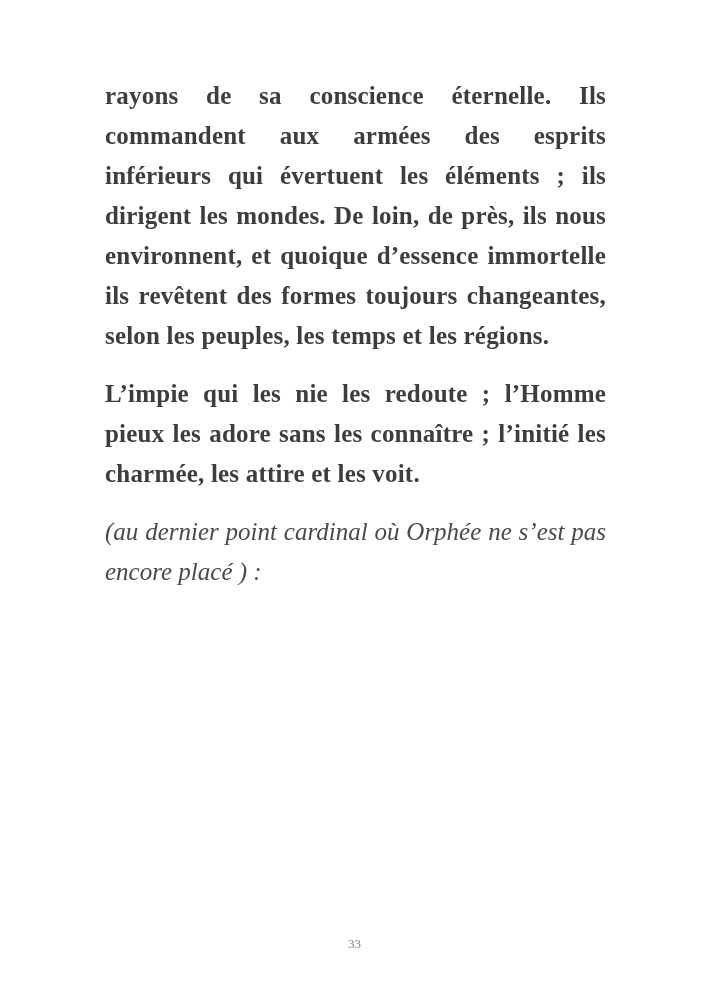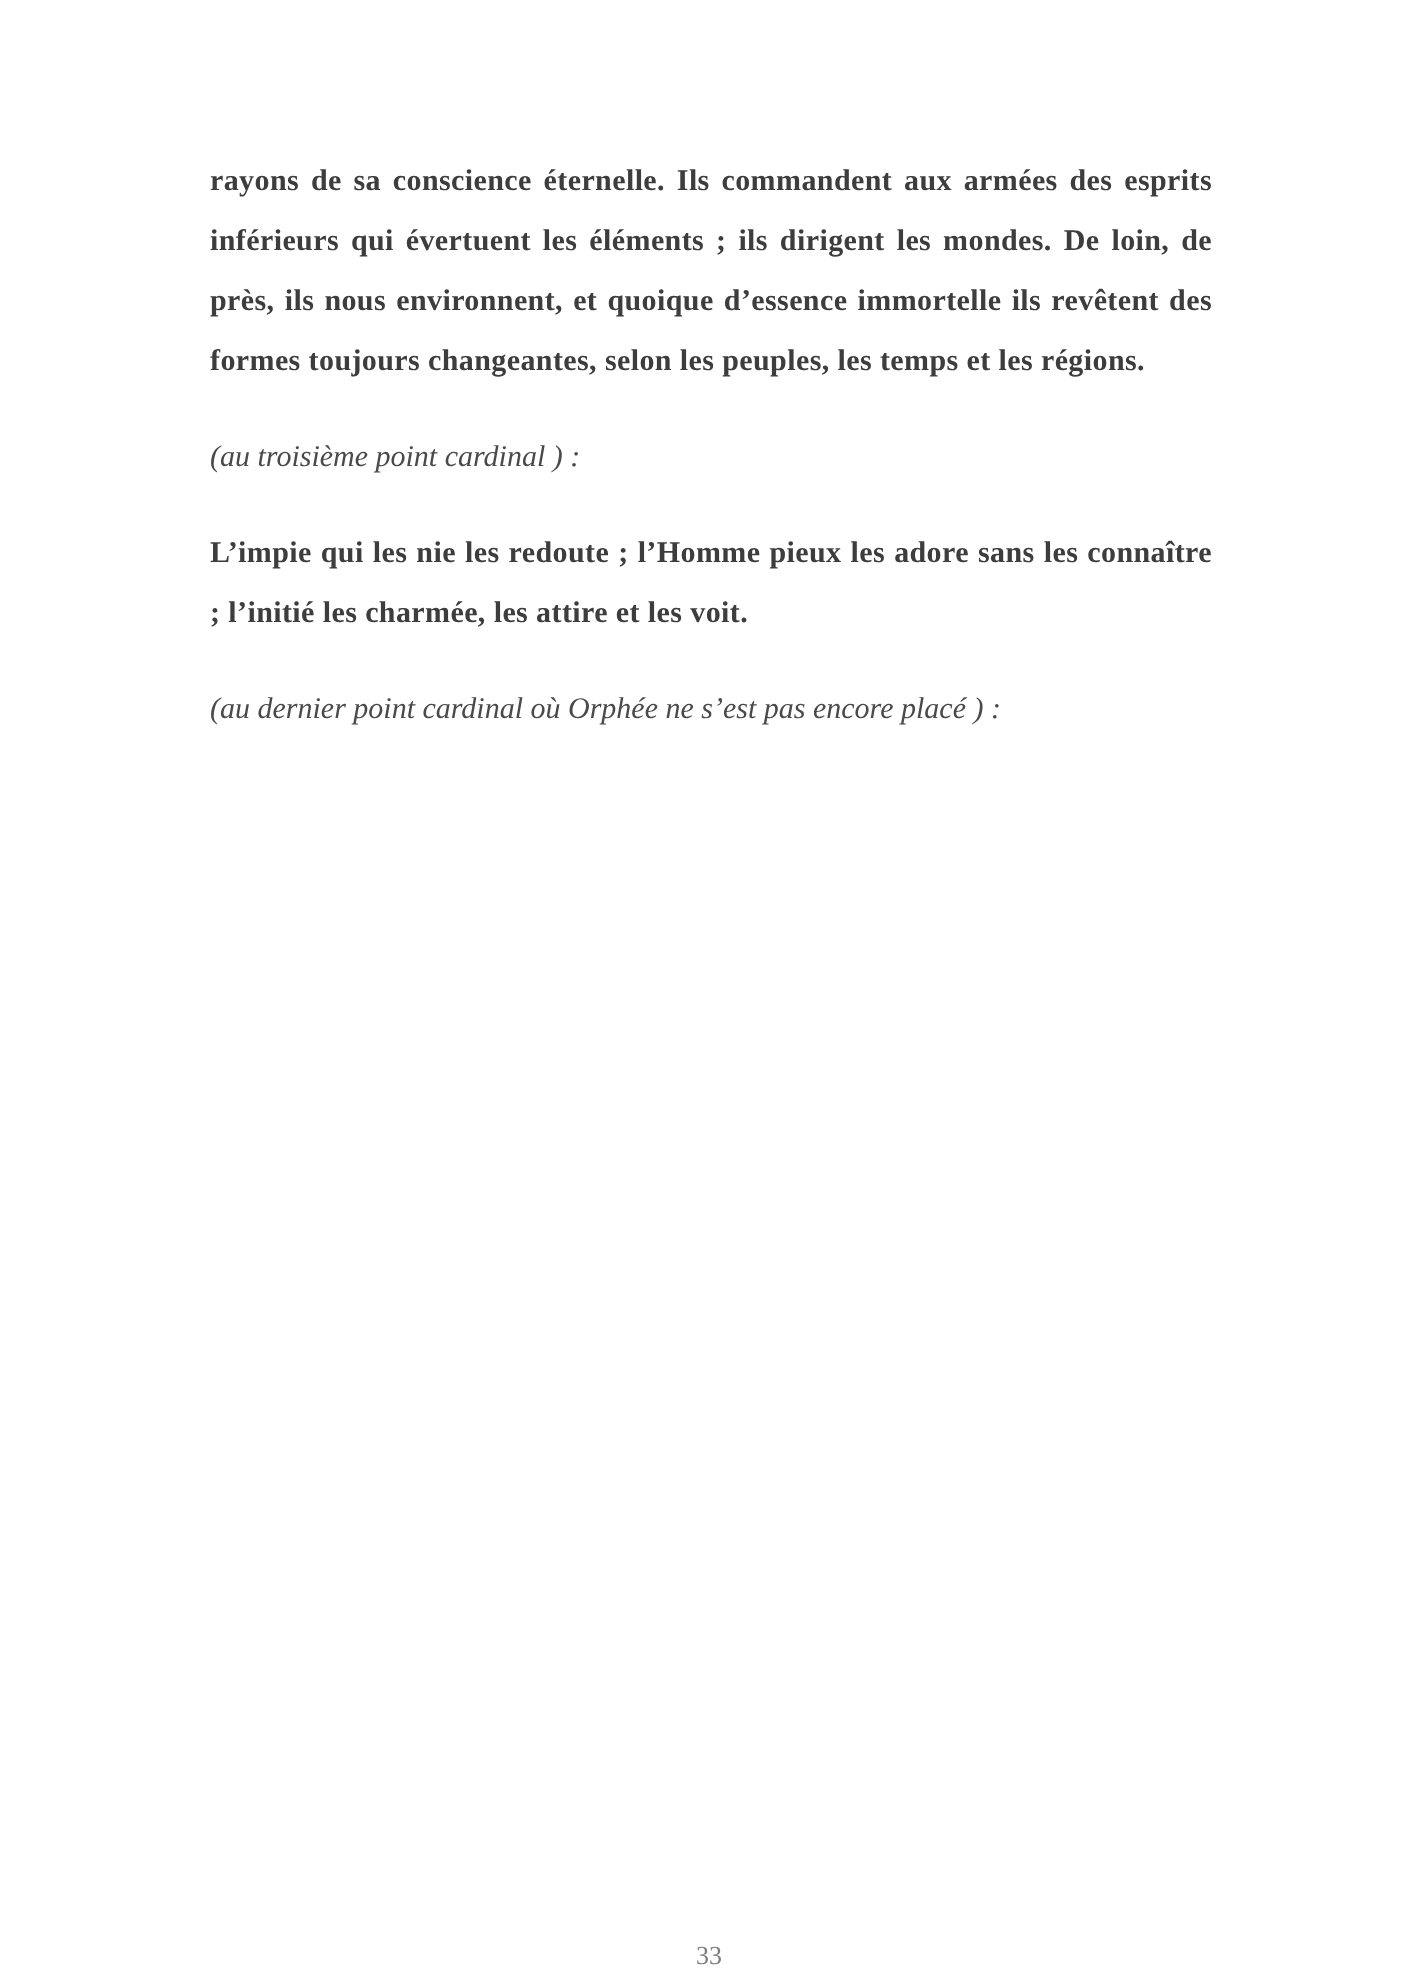--- a/index.html
+++ b/index.html
@@ -16,22 +16,22 @@
     font-family: "Liberation Serif", "DejaVu Serif", serif;
   }
   .text-block {
     position: absolute;
     left: 105px;
     top: 76px;
     width: 501px;
   }
   .text-block p {
     margin: 0 0 18px 0;
-    font-size: 15px;
-    line-height: 30px;
+    font-size: 25px;
+    line-height: 40px;
     text-align: justify;
     text-justify: inter-word;
   }
   .text-block p.bold {
     font-weight: bold;
     color: #3d3d3d;
     letter-spacing: 0.2px;
   }
   .text-block p.italic {
     font-style: italic;
@@ -41,28 +41,26 @@
   
   .page-number {
     position: absolute;
     left: 0;
     right: 0;
     top: 936px;
     text-align: center;
     font-size: 13px;
     color: #7d7d7d;
     font-family: "Liberation Serif", "DejaVu Serif", serif;
-    margin-top: 34px;
   }
 </style>
 </head>
 <body>
 
 <div class="page">
   <div class="text-block">
 
   <p class="bold">rayons de sa conscience éternelle. Ils commandent aux armées des esprits inférieurs qui évertuent les éléments ; ils dirigent les mondes. De loin, de près, ils nous environnent, et quoique d’essence immortelle ils revêtent des formes toujours changeantes, selon les peuples, les temps et les régions.</p>
-      <p class="italic">(au troisième point cardinal ) :</p>
       <p class="bold">L’impie qui les nie les redoute ; l’Homme pieux les adore sans les connaître ; l’initié les charmée, les attire et les voit.</p>
       <p class="italic">(au dernier point cardinal où Orphée ne s’est pas encore placé ) :</p>
     </div>
   <div class="page-number">33</div>
 </div>
 
 </body></html>

